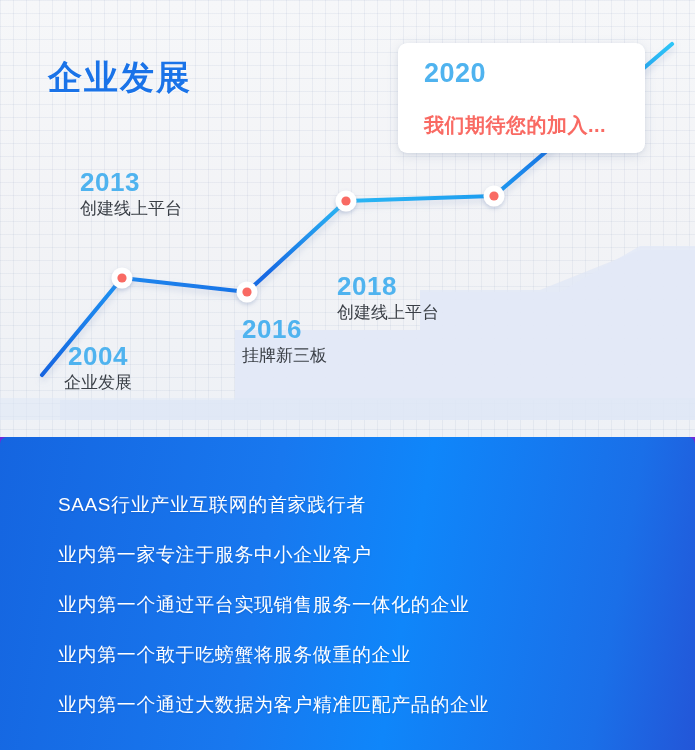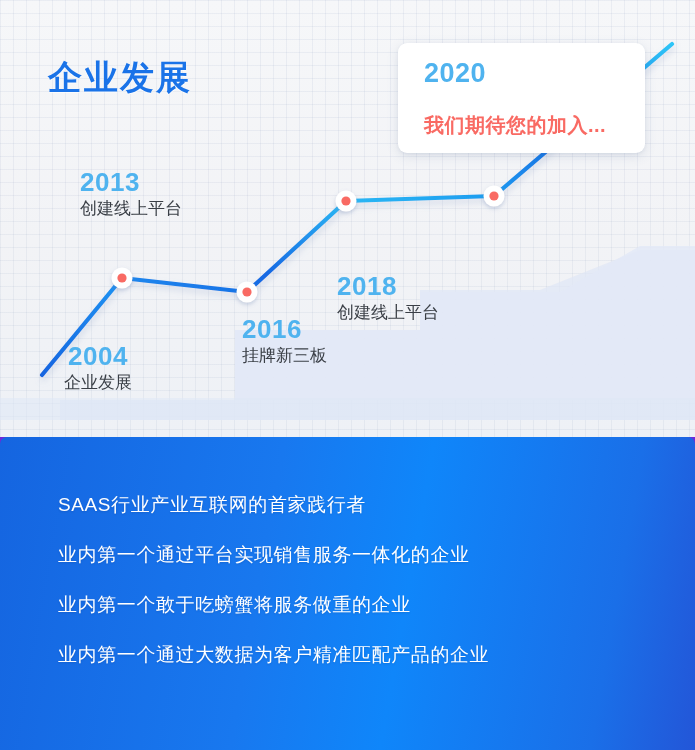--- a/index.html
+++ b/index.html
@@ -192,18 +192,19 @@
     <div id="callout">
       <div id="callout-year">2020</div>
       <div id="callout-text">我们期待您的加入...</div>
     </div>
 
     <div id="band"></div>
   </div>
 
   <div id="blue-panel">
     <div class="claim">SAAS行业产业互联网的首家践行者</div>
+    <div class="claim">业内第一家专注于服务中小企业客户</div>
     <div class="claim">业内第一个通过平台实现销售服务一体化的企业</div>
     <div class="claim">业内第一个敢于吃螃蟹将服务做重的企业</div>
     <div class="claim">业内第一个通过大数据为客户精准匹配产品的企业</div>
   </div>
 
 </div>
 
 </body></html>

